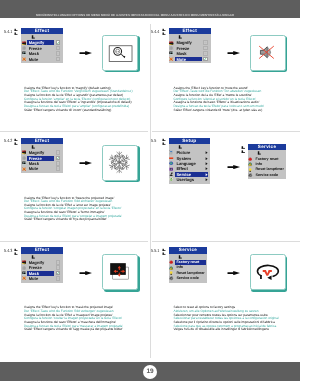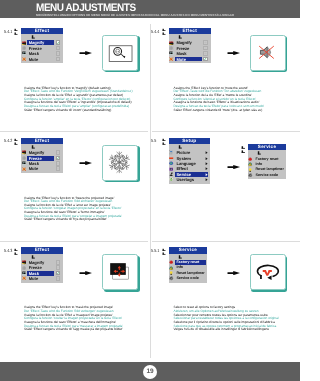--- a/index.html
+++ b/index.html
@@ -42,21 +42,20 @@
   .tblk{position:absolute;font-size:3.22px;line-height:3.64px;white-space:nowrap;letter-spacing:-.012px;}
   .tblk div{height:3.63px;}
   .l-en{color:#1a1a1a;}
   .l-alt{color:#3dada4;}
 </style>
 </head>
 <body>
 
 <div class="page">
   <div class="hdr">
-    <div class="hdr-title">MENU ADJUSTMENTS</div>
     <div class="hdr-langs">MENÜEINSTELLUNGEN     OPTIONS DE MENU     MENÚ DE AJUSTES     IMPOSTAZIONI DAL MENU     AJUSTES DO MENU     MENYINSTÄLLNINGAR</div>
   </div>
   <div class="vrule"></div>
 <div class="hrule" style="left:0px;top:131px;width:148px;"></div>
     <div class="hrule" style="left:151.5px;top:131px;width:148px;"></div>
     <div class="hrule" style="left:0px;top:241.3px;width:148px;"></div>
     <div class="hrule" style="left:151.5px;top:241.3px;width:148px;"></div>
     <div class="secno" style="left:3.7px;top:29.6px;">5.4.1</div>
     <div class="rglyph" style="position:absolute;left:13.9px;top:27.9px;width:4.8px;height:8.6px;">
       <svg width="4.8" height="8.6" viewBox="0 0 26 40">

